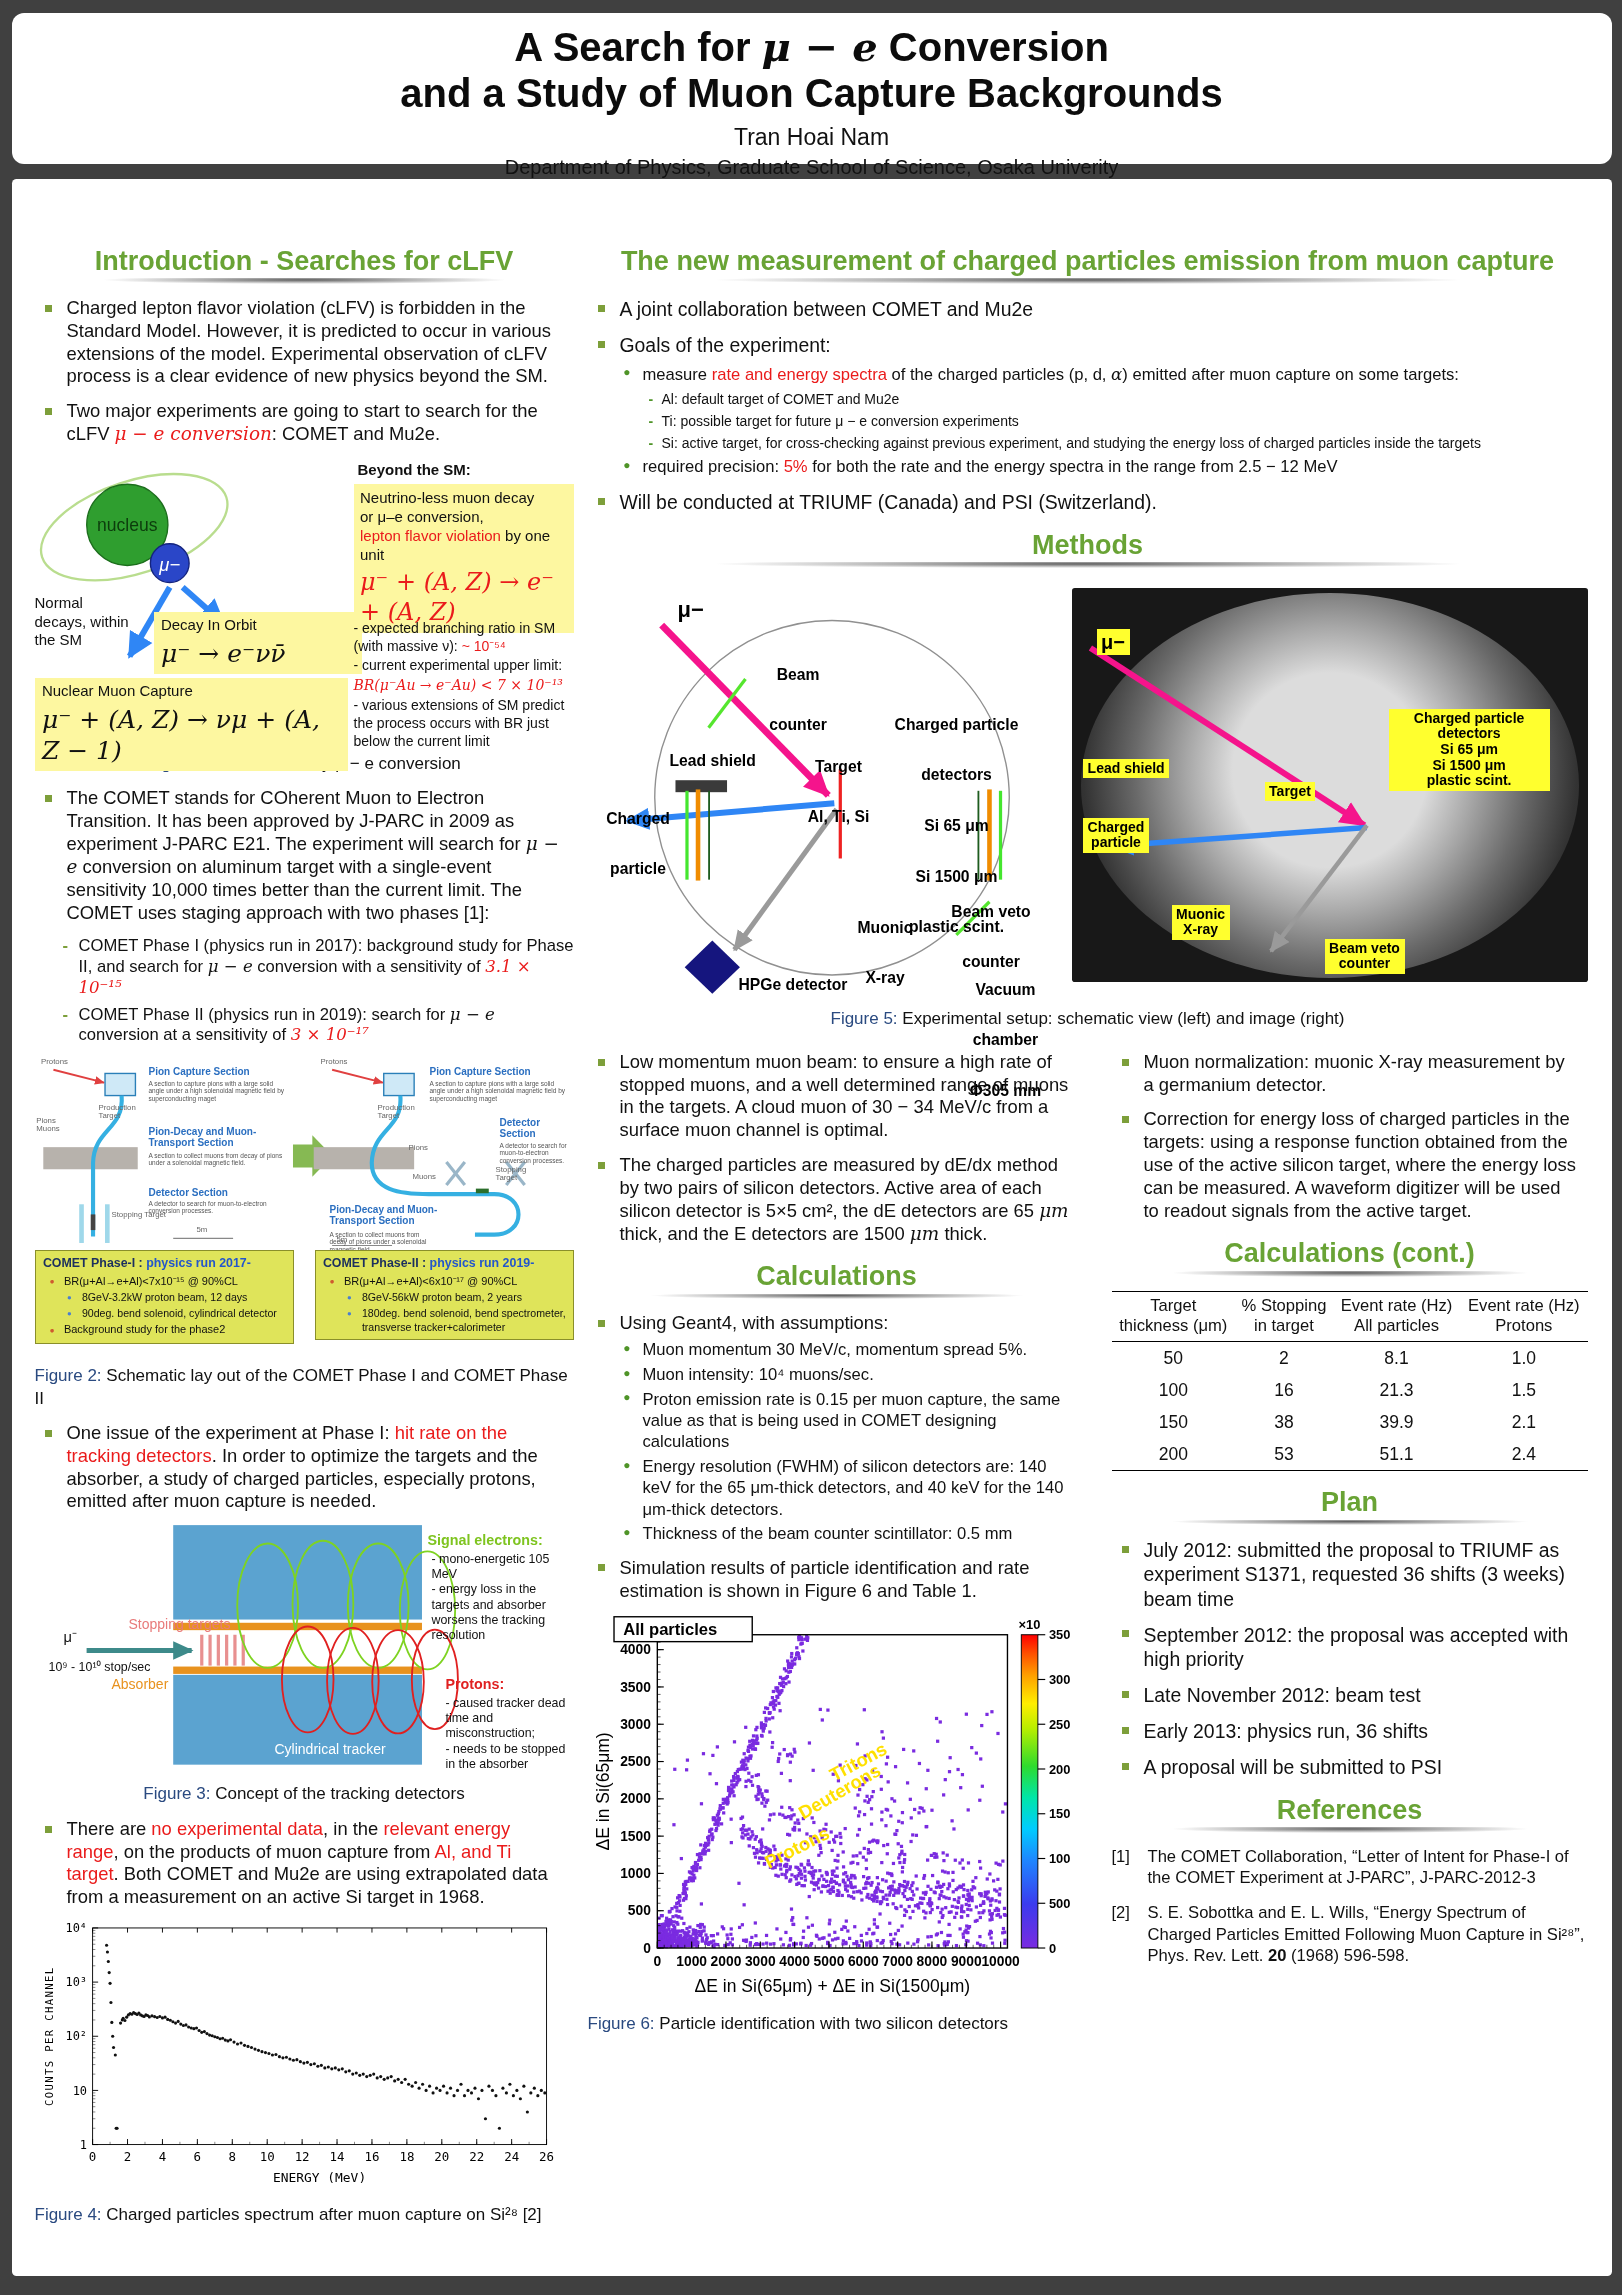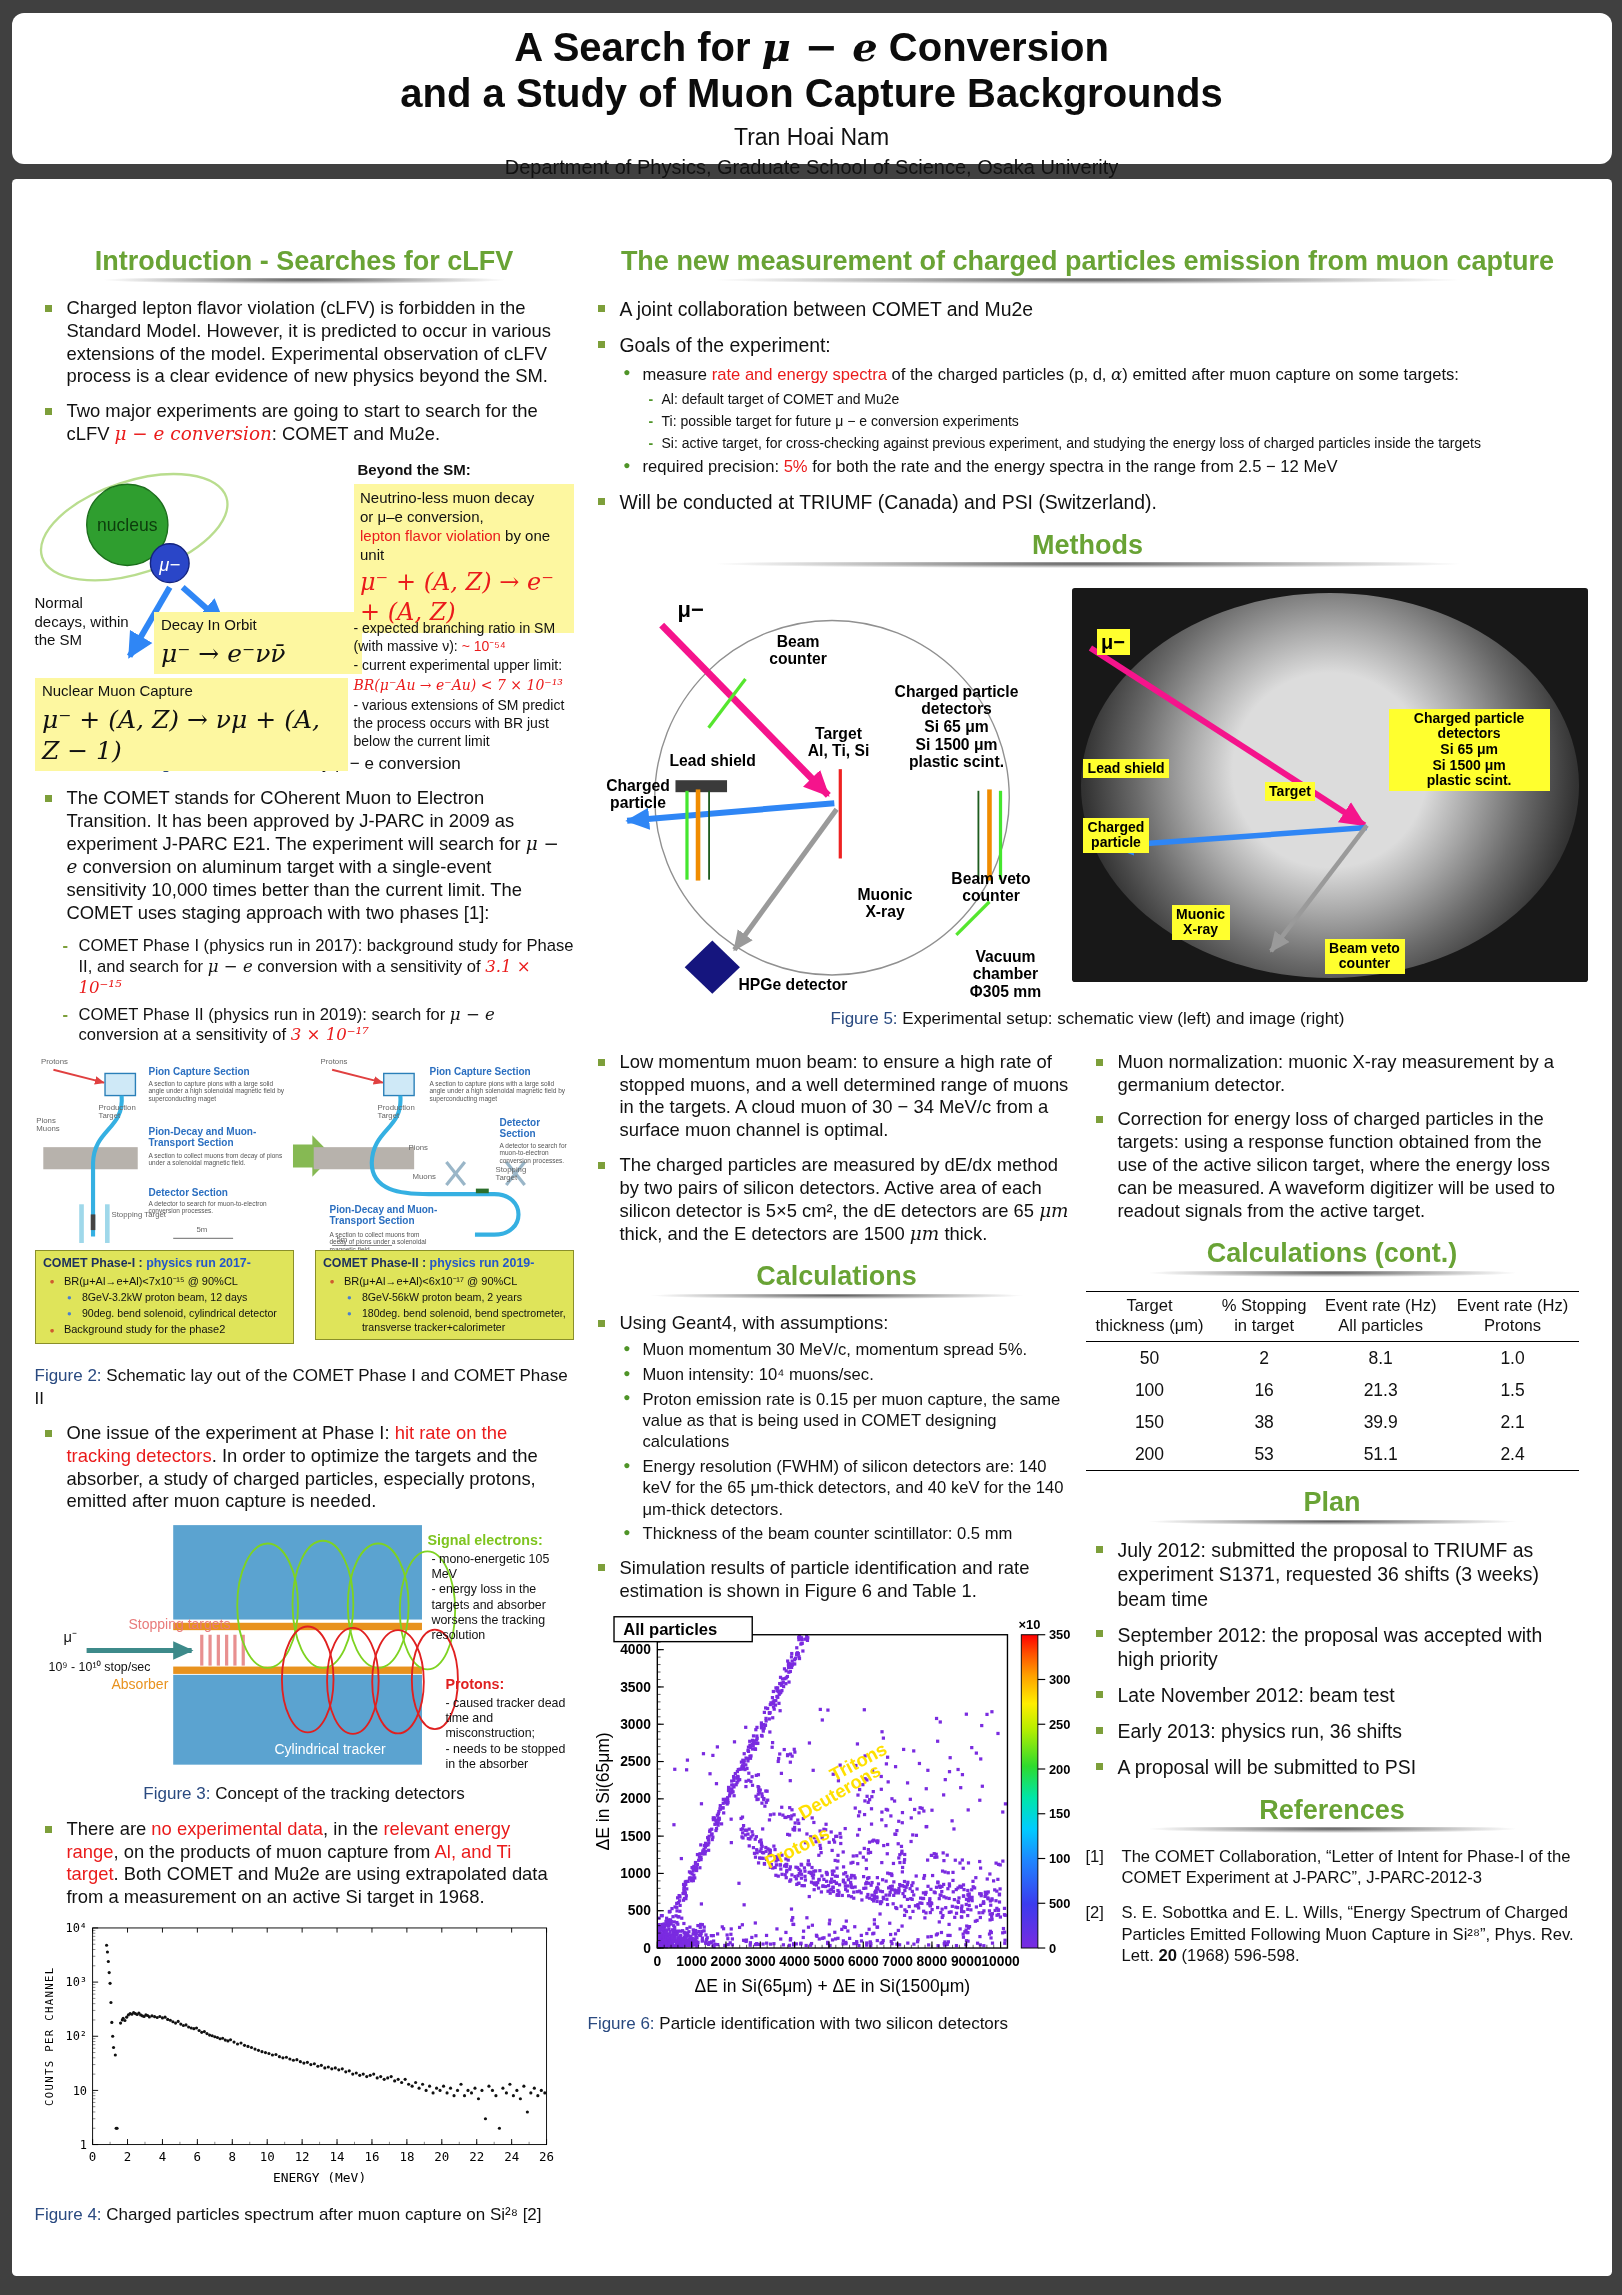--- a/index.html
+++ b/index.html
@@ -60,30 +60,30 @@
   .pbi.lvl2{padding-left:39px;font-size:10.6px;}
   .pbi.lvl2::before{content:"●";color:#4a7fd0;position:absolute;left:24px;font-size:7.8px;top:1.4px;}
   
   .fig3{position:relative;height:249px;font-size:13px;line-height:1.22;}
   .f3g{color:#7ec41f;font-weight:bold;font-size:14.3px;}
   .f3r{color:#e02020;font-weight:bold;font-size:14.3px;}
   
   .fig5{position:relative;height:422px;}
   .sch{position:absolute;left:0;top:0;width:465px;height:415px;}
   .schlab{position:absolute;font-weight:bold;font-size:15.7px;line-height:1.12;text-align:center;color:#000;}
-  .schlab span{display:block;}
+  .schlab span{display:block;margin-top:33px;}
   .photo{position:absolute;left:484px;top:7px;width:516px;height:394px;background:#181818;
          border-radius:2.8px;overflow:hidden;}
   .photo .disc{position:absolute;left:9.2px;top:4.6px;width:498px;height:385px;border-radius:50%;
        background:radial-gradient(circle at 50% 46%,#dcdcdc 0 30%,#a8a8a8 44%,#6a6a6a 60%,#333 76%,#141414 100%);}
   .chip{position:absolute;background:#ffff2e;color:#000;font-weight:bold;font-size:14px;line-height:1.12;
         padding:1.8px 4.6px;text-align:center;}
   .chip span{display:block;}
   
-  .tworow{display:flex;gap:0;margin-top:12px;}
+  .tworow{display:flex;gap:26px;margin-top:12px;}
   .mcolA{width:498px;}
   .mcolB{width:493px;}
   
   table.t1{width:100%;border-collapse:collapse;font-size:16.6px;margin-top:14px;
            border-top:1.4px solid #000;border-bottom:1.4px solid #000;}
   table.t1 thead td{padding:4.6px 1.8px 5.5px;text-align:center;border-bottom:1.4px solid #000;line-height:1.2;}
   table.t1 tbody td{padding:5.5px 1.8px;text-align:center;font-size:17.5px;}
   
   .ref{display:flex;font-size:16.6px;line-height:1.3;margin-bottom:13px;}
   .ref-num{flex:0 0 36px;}

